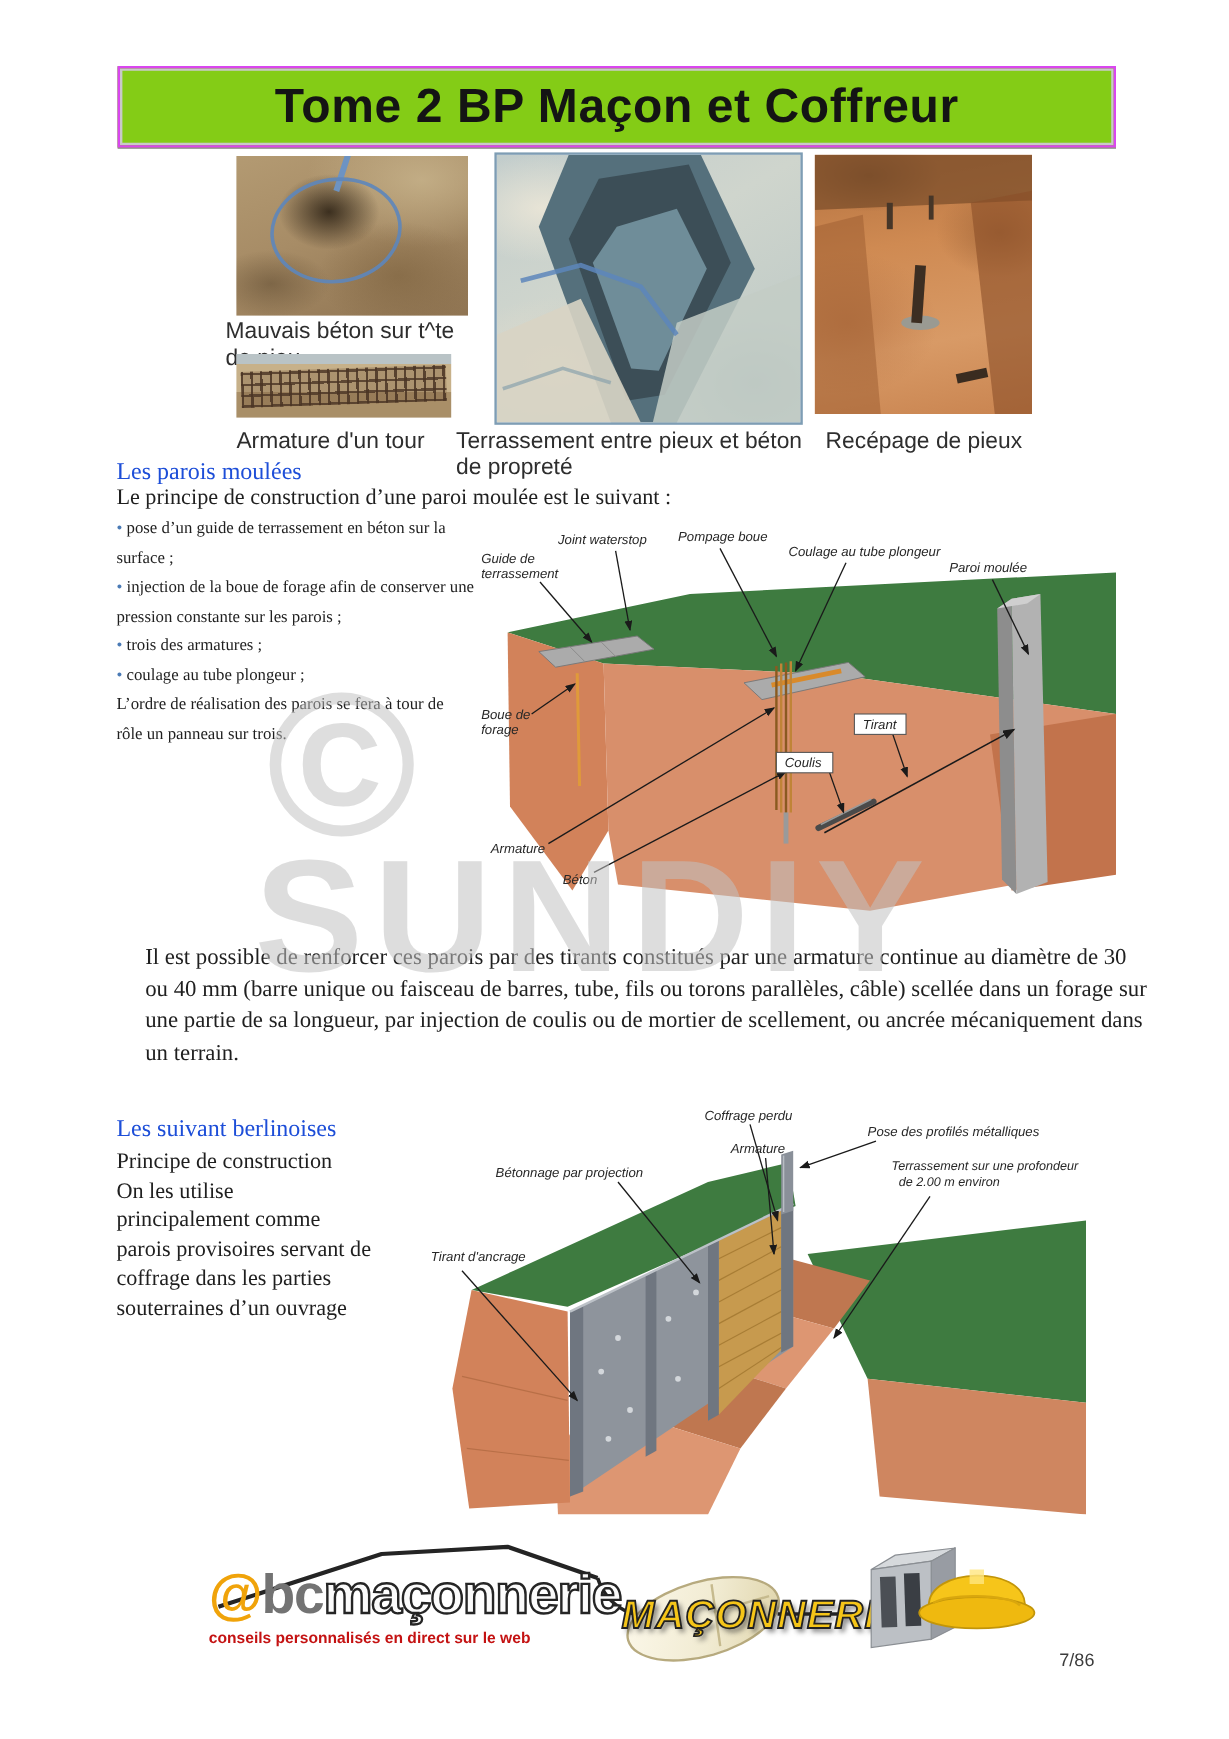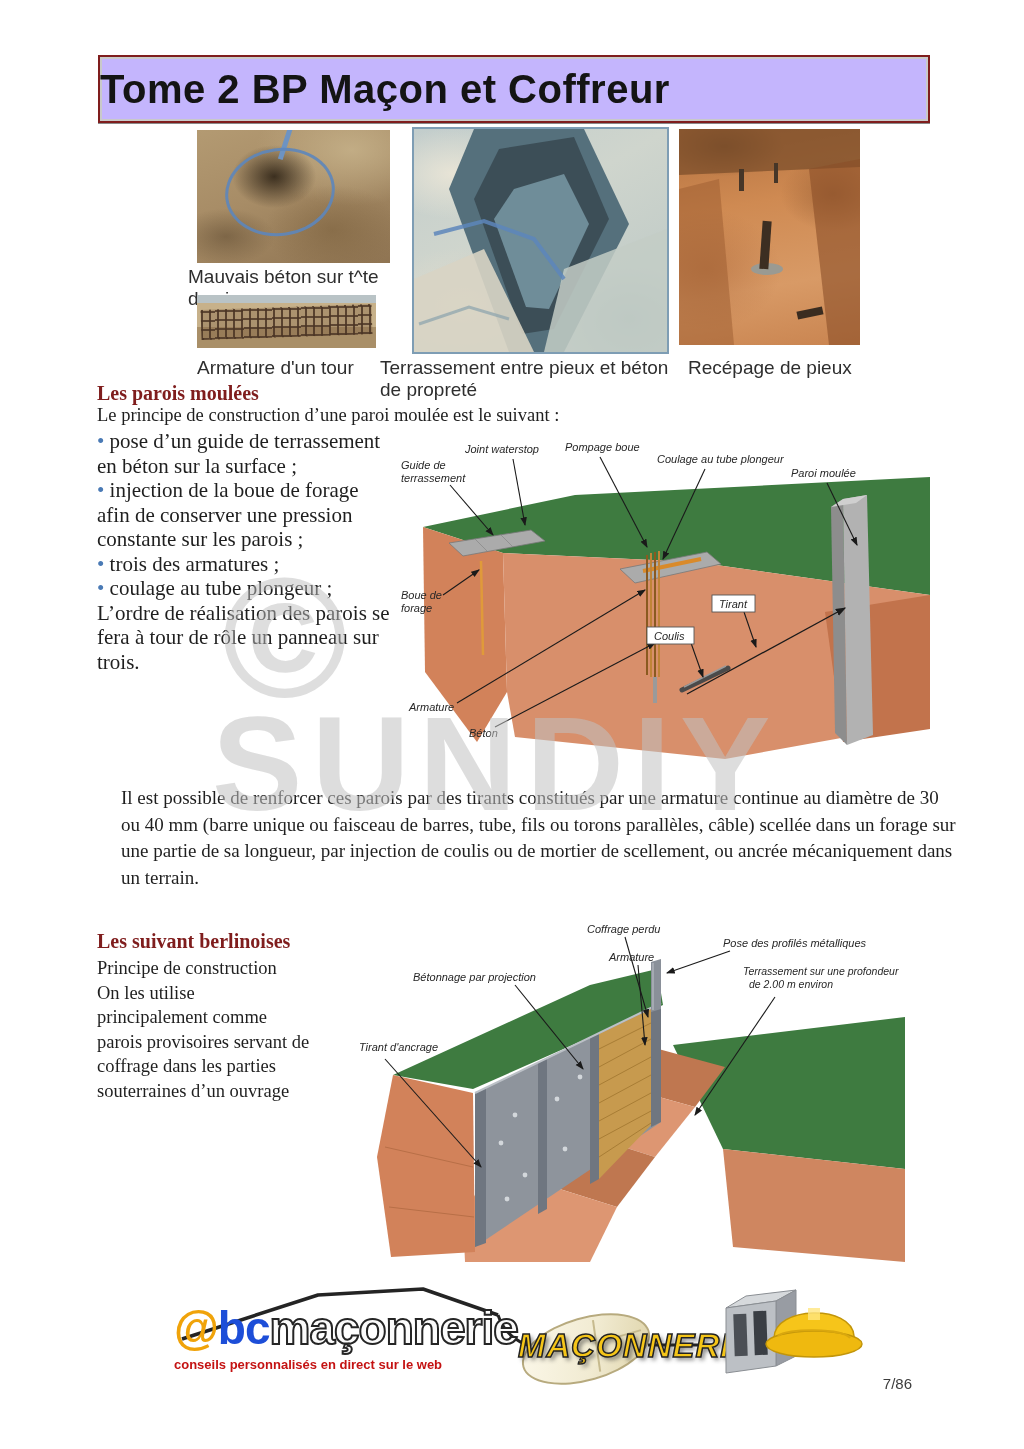--- a/index.html
+++ b/index.html
@@ -5,23 +5,23 @@
   html,body{margin:0;padding:0;}
   body{
     width:1024px;height:1449px;position:relative;background:#ffffff;
     font-family:"Liberation Serif",serif;color:#1f1f1f;overflow:hidden;
   }
   .abs{position:absolute;}
 
   
   .banner{
     left:98px;top:55px;width:828px;height:64px;
-    background:#c4b5fd;border:2px solid #7f1d1d;
+    background:#84cc16;border:2px solid #d946ef;
     box-shadow:inset 0 0 0 2px #c9c9c9, 0 1px 0 #8a8a8a;
-    display:flex;align-items:center;justify-content:flex-start;
+    display:flex;align-items:center;justify-content:center;
   }
   .banner-title{
     font-family:"Liberation Sans",sans-serif;font-weight:bold;font-size:40px;
     color:#141414;letter-spacing:0.5px;
   }
 
   
   .photo{overflow:hidden;}
   .caption{
     font-family:"Liberation Sans",sans-serif;font-size:19px;color:#2e2e2e;
@@ -66,24 +66,24 @@
       radial-gradient(ellipse 70px 50px at 85% 30%, rgba(140,85,45,.55), rgba(140,85,45,0) 75%),
       radial-gradient(ellipse 100px 80px at 15% 65%, rgba(170,100,55,.45), rgba(170,100,55,0) 75%),
       linear-gradient(170deg,#b2703f 0%,#cf8a52 35%,#d89a66 70%,#c98450 100%);
   }
   .cap1{left:188px;top:266px;width:212px;}
   .cap2{left:197px;top:357px;width:180px;}
   .cap3{left:380px;top:357px;width:300px;}
   .cap4{left:688px;top:357px;width:168px;}
 
   
-  .h-section{font-size:20px;font-weight:bold;color:#7f1d1d;}
+  .h-section{font-size:20px;font-weight:normal;color:#1d4ed8;}
   .sec1-head{left:97px;top:382px;width:400px;}
   .sec1-intro{left:97px;top:405px;width:580px;font-size:18.5px;}
-  .sec1-list{left:97px;top:429px;width:298px;font-size:21px;line-height:24.5px;}
+  .sec1-list{left:97px;top:429px;width:298px;font-size:14px;line-height:24.5px;}
   .blt{color:#4a7ab5;}
   .sec1-close{margin-top:0;}
   .paragraph{
     left:97px;top:785px;width:840px;font-size:19px;line-height:26.5px;text-align:left;margin-left:24px;
   }
   .sec2-head{left:97px;top:930px;width:400px;}
   .sec2-lines{left:97px;top:956px;width:260px;font-size:18.5px;line-height:24.5px;}
 
   
   .diag1{left:395px;top:437px;width:535px;height:325px;}
@@ -97,21 +97,21 @@
   .wm-text{
     left:212px;top:688px;font-size:133px;font-weight:800;letter-spacing:9px;
     color:rgba(193,193,193,0.55);transform:scaleX(1.02);transform-origin:left;
   }
 
   
   .logo-wrap{left:168px;top:1281px;width:545px;height:100px;}
   .logo-text{position:absolute;left:6px;top:20px;font-family:"Liberation Sans",sans-serif;
     font-weight:bold;font-size:46px;letter-spacing:-1px;white-space:nowrap;}
   .logo-at{color:#f0a30a;}
-  .logo-bc{color:#1d4ed8;}
+  .logo-bc{color:#737373;}
   .logo-name{color:#fbfbfb;-webkit-text-stroke:2px #252525;}
   .tagline{position:absolute;left:6px;top:76px;font-family:"Liberation Sans",sans-serif;
     font-weight:bold;font-size:13px;color:#c41212;white-space:nowrap;}
   .mouse{
     position:absolute;left:352px;top:36px;width:128px;height:60px;border-radius:50%;
     transform:rotate(-16deg);
     background:linear-gradient(115deg,#fcf8ea 0%,#f1ebd2 55%,#ded3a8 100%);
     border:2px solid #b7aa7e;
   }
   .mouse-seam-v{position:absolute;left:58%;top:4px;width:2px;height:52px;background:#c6ba8e;transform:rotate(8deg);}

